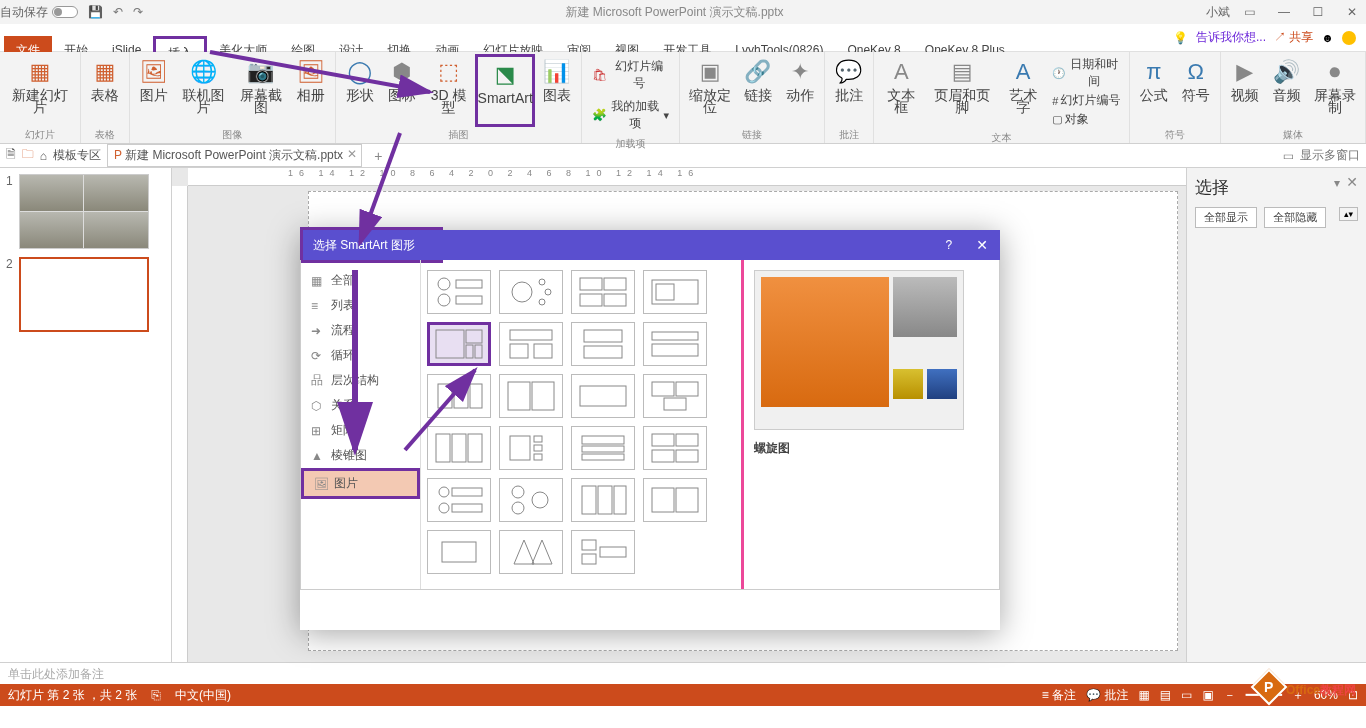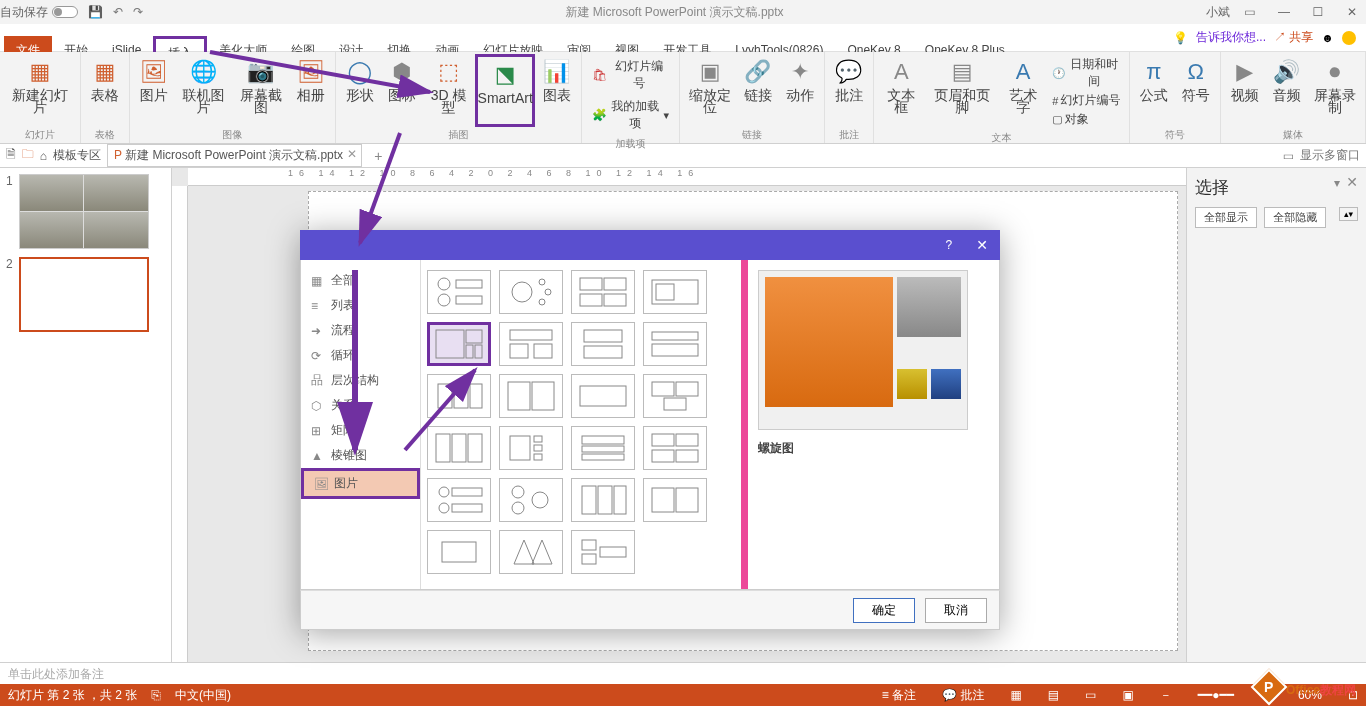--- a/index.html
+++ b/index.html
@@ -50,36 +50,36 @@
 .ruler-v{position:absolute;top:18px;left:0;width:16px;bottom:0;background:#fff;border-right:1px solid #ccc;}
 .canvas{position:absolute;top:18px;left:16px;right:0;bottom:0;background:#e8e8e8;}
 .slide{position:absolute;left:120px;top:5px;width:870px;height:460px;background:#fff;border:1px dashed #aaa;}
 .selpane{width:180px;background:#f3f3f3;border-left:1px solid #d0d0d0;padding:8px;}
 .selpane h3{font-size:17px;color:#2e2e2e;margin-bottom:8px;font-weight:normal;}
 .selpane .selbtn{display:inline-block;border:1px solid #bbb;background:#fff;padding:2px 8px;font-size:11px;margin-right:4px;margin-bottom:4px;color:#444;}
 .selpane .dd{float:right;border:1px solid #bbb;padding:1px 4px;font-size:9px;}
 .selpane .closex{position:absolute;right:8px;top:6px;color:#888;font-size:14px;}
 .notes{height:22px;background:#fff;border-top:1px solid #d0d0d0;padding:3px 8px;color:#aaa;}
 .statusbar{height:22px;background:#cc4b1c;color:#fff;display:flex;align-items:center;padding:0 8px;font-size:11px;gap:14px;}
-.statusbar .right{margin-left:auto;display:flex;gap:26px;align-items:center;}
+.statusbar .right{margin-left:auto;display:flex;gap:10px;align-items:center;}
 .dialog{position:absolute;left:300px;top:230px;width:700px;height:400px;background:#fff;box-shadow:0 4px 30px rgba(0,0,0,.35);z-index:50;}
 .dlg-title{height:30px;background:#5a4fcf;color:#fff;display:flex;align-items:center;padding:0 10px;border:3px solid #7030a0;border-right:none;width:120px;box-sizing:content-box;}
 .dlg-titlebar{position:absolute;top:0;left:0;right:0;height:30px;background:#5a4fcf;display:flex;align-items:center;}
 .dlg-titlebar .help{margin-left:auto;color:#fff;padding:0 12px;}
 .dlg-titlebar .xbtn{color:#fff;padding:0 12px;font-size:14px;}
 .dlg-body{position:absolute;top:30px;left:0;right:0;bottom:40px;display:flex;border:1px solid #ccc;border-top:none;}
 .dlg-cats{width:120px;border-right:1px solid #ddd;padding:8px 0;}
 .catitem{display:flex;align-items:center;gap:6px;padding:4px 10px;color:#555;font-size:12px;}
 .catitem .ci{width:14px;color:#888;}
 .catitem.sel{background:#f3c9b3;border:3px solid #7030a0;}
 .dlg-grid{width:320px;padding:10px 6px;overflow:auto;display:flex;flex-wrap:wrap;gap:8px;align-content:flex-start;}
 .gitem{width:64px;height:44px;border:1px solid #bbb;background:#fff;display:flex;align-items:center;justify-content:center;}
 .gitem svg{width:54px;height:36px;}
 .gitem.hi{border:3px solid #7030a0;background:#e8dff2;}
-.dlg-preview{flex:1;border-left:7px solid #ec4899;padding:10px;}
+.dlg-preview{flex:1;border-left:3px solid #ec4899;padding:10px;}
 .prevbox{width:210px;height:160px;background:#f0f0f0;border:1px solid #ccc;padding:6px;position:relative;}
 .prevbox .big{width:128px;height:130px;background:linear-gradient(#f09040,#d86a10);position:absolute;left:6px;top:6px;}
 .prevbox .tr{width:64px;height:60px;background:linear-gradient(#bbb,#888);position:absolute;right:6px;top:6px;}
 .prevbox .mr{width:30px;height:30px;background:linear-gradient(#d8c030,#b89000);position:absolute;right:40px;bottom:30px;}
 .prevbox .br{width:30px;height:30px;background:linear-gradient(#4070c0,#204080);position:absolute;right:6px;bottom:30px;}
 .ptitle{margin-top:10px;font-size:12px;color:#444;font-weight:bold;}
 .pdesc{margin-top:4px;font-size:11px;color:#666;line-height:16px;}
 .dlg-foot{position:absolute;bottom:0;left:0;right:0;height:40px;border:1px solid #ccc;border-top:1px solid #ddd;display:flex;justify-content:flex-end;align-items:center;padding:0 12px;gap:10px;background:#f6f6f6;}
 .dbtn{border:1px solid #aaa;background:#fff;padding:3px 18px;font-size:12px;}
 .dbtn.primary{border:1px solid #4070c0;}
@@ -369,20 +369,21 @@
     <span>－</span>
     <span>━━●━━</span>
     <span>＋</span>
     <span>60%</span>
     <span>⊡</span>
   </div>
 </div>
 
 <div class="dialog">
   <div class="dlg-titlebar">
+    <div class="dlg-title">选择 SmartArt 图形</div>
     <span class="help">?</span>
     <span class="xbtn">✕</span>
   </div>
   <div class="dlg-body">
     <div class="dlg-cats">
       <div class="catitem">
           <span class="ci">▦</span>
           <span>全部</span>
         </div>
       <div class="catitem">
@@ -580,24 +581,20 @@
     </div>
     <div class="dlg-preview">
       <div class="prevbox">
         <div class="big"></div>
           <div class="tr"></div>
           <div class="mr"></div>
           <div class="br"></div>
       </div>
       <div class="ptitle">螺旋图</div>
     </div>
-  </div>
-  <div class="dlg-foot">
-    <button class="dbtn primary">确定</button>
-    <button class="dbtn">取消</button>
   </div>
 </div>
 
 <svg class="arrow" style="left:200px;top:42px" width="260" height="80">
   <defs>
       <marker id="ah1" markerWidth="10" markerHeight="10" refX="8" refY="3" orient="auto">
         <path d="M0,0 L0,6 L9,3 z" fill="#7030a0"></path>
       </marker>
     </defs>
   <line x1="10" y1="10" x2="230" y2="50" stroke="#7030a0" stroke-width="4" marker-end="url(#ah1)"></line>

